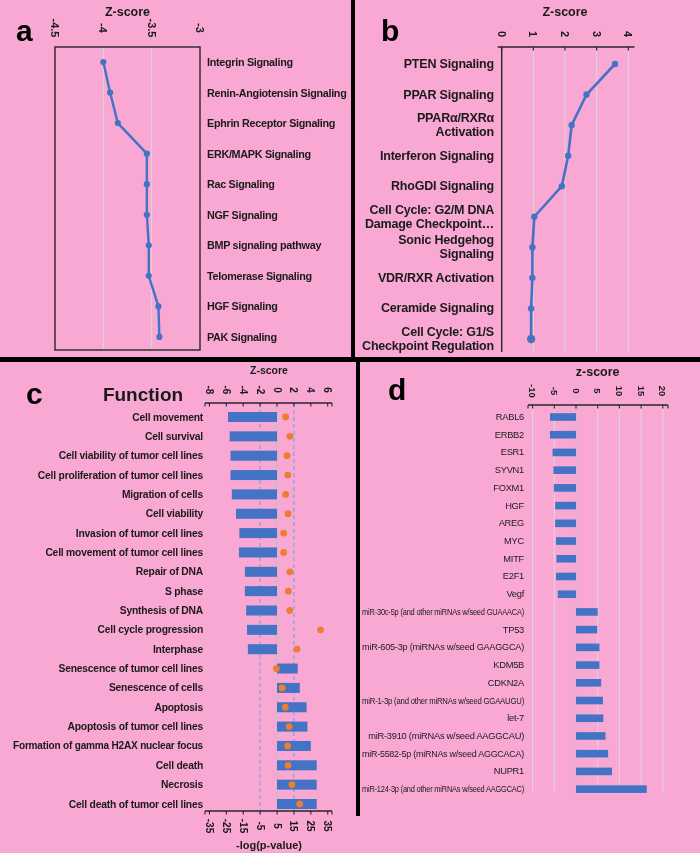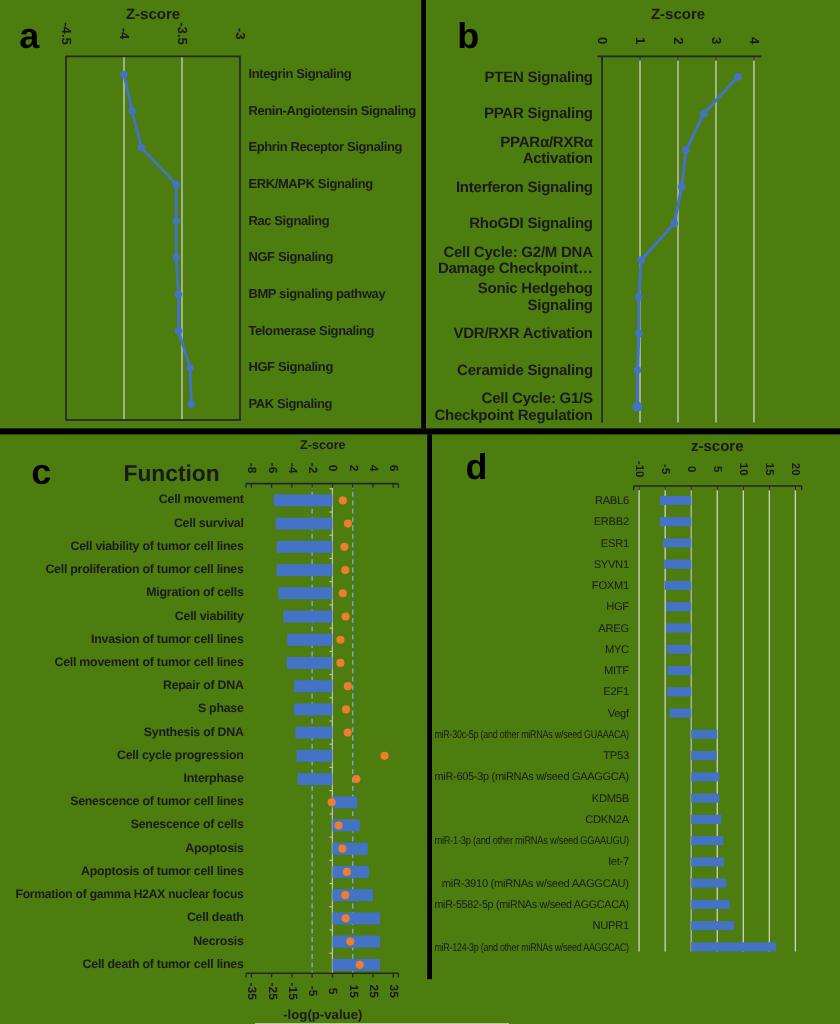--- a/index.html
+++ b/index.html
@@ -1,16 +1,16 @@
 <!DOCTYPE html>
 <html><head>
 <meta charset="utf-8">
 <style>
   html,body{margin:0;padding:0;background:#fff;}
-  .fig{position:relative;width:700px;height:853px;background:#4d7c0f;
+  .fig{position:relative;width:700px;height:853px;background:#f9a8d4;
        font-family:"Liberation Sans",sans-serif;overflow:hidden;}
   .fig svg{position:absolute;left:0;top:0;z-index:1;}
   .sep{position:absolute;background:#000;z-index:3;}
   #sep-h{left:0;top:357px;width:700px;height:5px;}
   #sep-v-top{left:351px;top:0;width:4px;height:357px;}
   #sep-v-bottom{left:356px;top:362px;width:4px;height:454px;}
   .letter{position:absolute;z-index:4;font-weight:bold;font-size:30px;color:#000;line-height:1;}
   #letter-a{left:16px;top:16px;}
   #letter-b{left:381px;top:16px;}
   #letter-c{left:26px;top:379px;}

